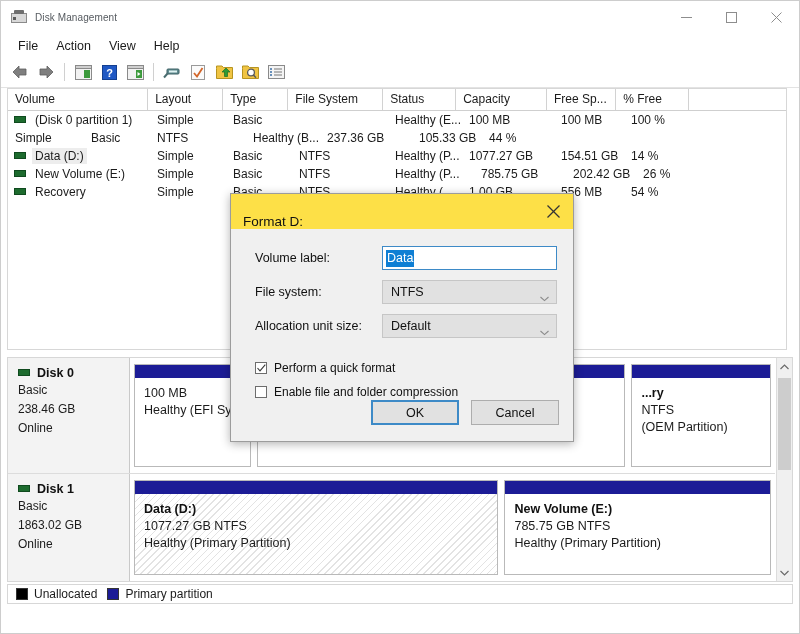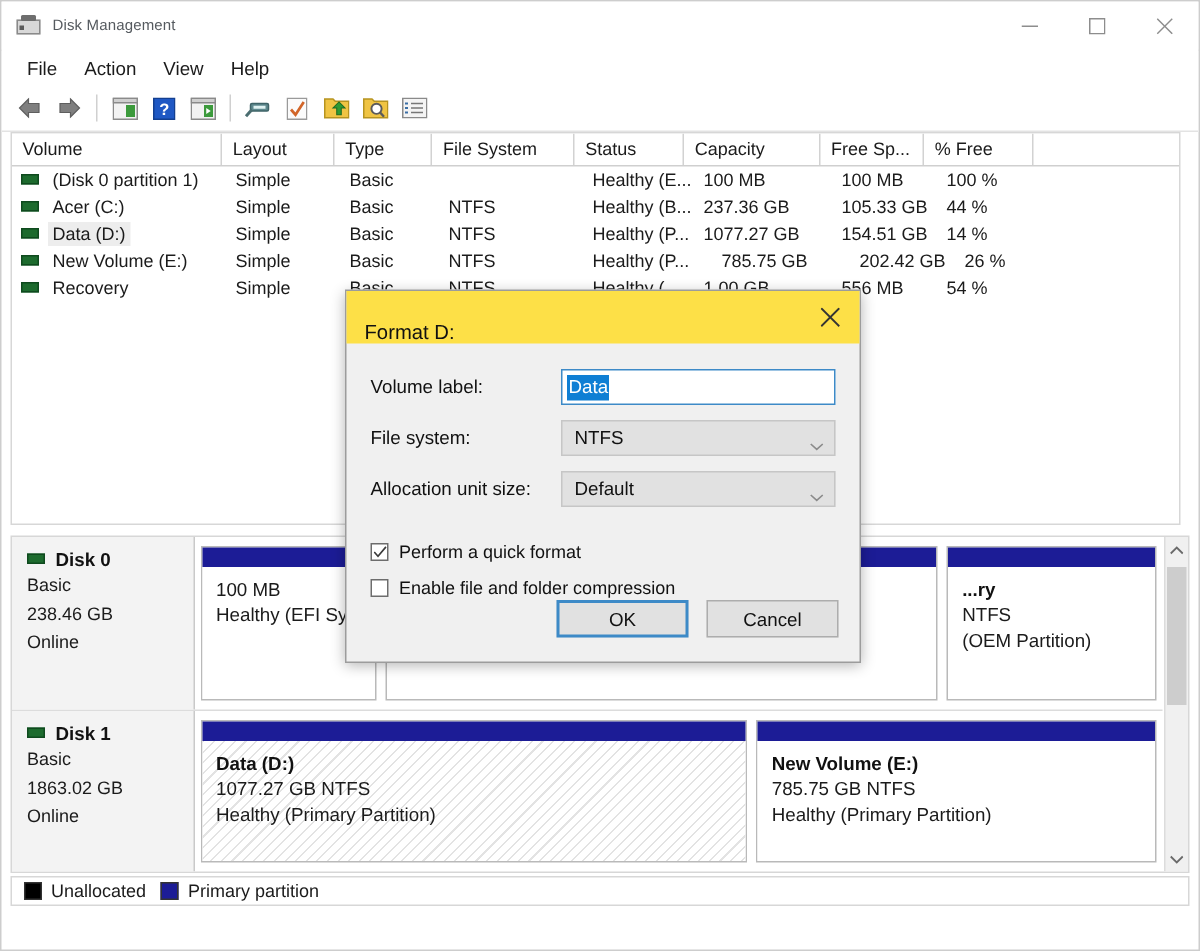--- a/index.html
+++ b/index.html
@@ -149,21 +149,21 @@
   }
   .dlg-title {
     height: 35px; background: #fde047; display: flex; align-items: flex-end;
     padding-left: 12px; box-sizing: border-box;
   }
   .dlg-title-text { font-size: 13.5px; color: #111; }
   .dlg-close {
     position: absolute; right: 0; top: 0; width: 40px; height: 35px;
     display: flex; align-items: center; justify-content: center;
   }
-  .dlg-body { padding: 14px 16px 0 16px; }
+  .dlg-body { padding: 14px 16px 0 24px; }
   .field-row { display: flex; align-items: center; height: 30px; margin-bottom: 4px; }
   .field-label { width: 127px; font-size: 12.5px; color: #111; flex: none; }
   .txt-input {
     width: 190px; height: 24px; background: #ffffff; border: 1px solid #3d8ac7;
     box-sizing: border-box; display: flex; align-items: center; padding-left: 3px;
   }
   .txt-sel { background: #0f7fd4; color: #ffffff; font-size: 12.5px; padding: 1px 1px; line-height: 15px; }
   .combo {
     width: 190px; height: 24px; background: #e1e1e1; border: 1px solid #c6c6c6;
     box-sizing: border-box; display: flex; align-items: center; padding-left: 8px;
@@ -316,24 +316,20 @@
           </div>
           <div class="cell" style="width: 76px;">Simple</div>
           <div class="cell" style="width: 66px;">Basic</div>
           <div class="cell" style="width: 96px;"></div>
           <div class="cell" style="width: 74px;">Healthy (E...</div>
           <div class="cell" style="width: 92px;">100 MB</div>
           <div class="cell" style="width: 70px;">100 MB</div>
           <div class="cell" style="width: 74px;">100 %</div>
         </div>
         <div class="vol-row">
-          <div class="cell cell-vol" style="width: 142px;">
-            <span class="vol-chip"></span>
-            <span class="cell-vol-inner">Acer (C:)</span>
-          </div>
           <div class="cell" style="width: 76px;">Simple</div>
           <div class="cell" style="width: 66px;">Basic</div>
           <div class="cell" style="width: 96px;">NTFS</div>
           <div class="cell" style="width: 74px;">Healthy (B...</div>
           <div class="cell" style="width: 92px;">237.36 GB</div>
           <div class="cell" style="width: 70px;">105.33 GB</div>
           <div class="cell" style="width: 74px;">44 %</div>
         </div>
         <div class="vol-row selected">
           <div class="cell cell-vol" style="width: 142px;">

